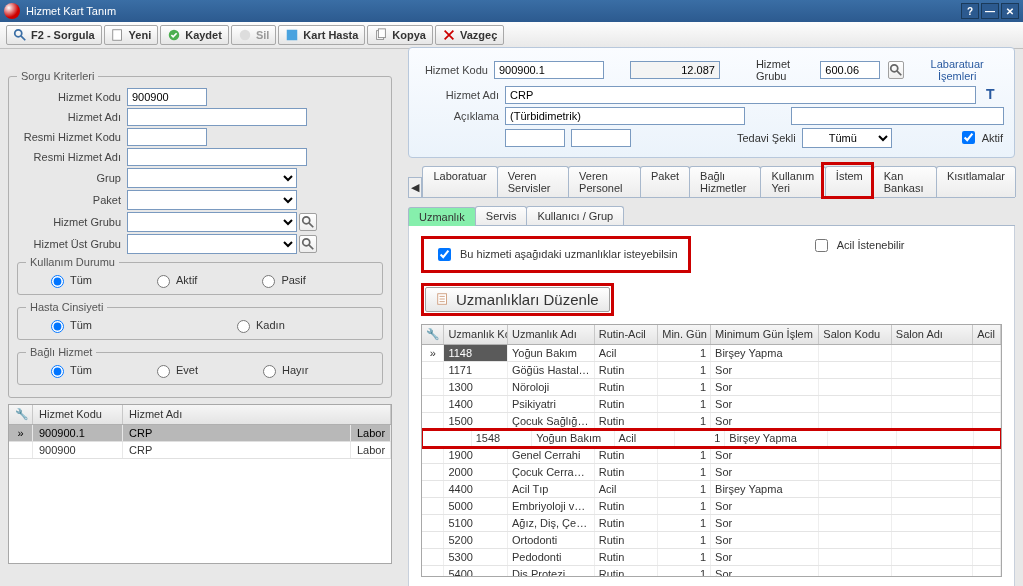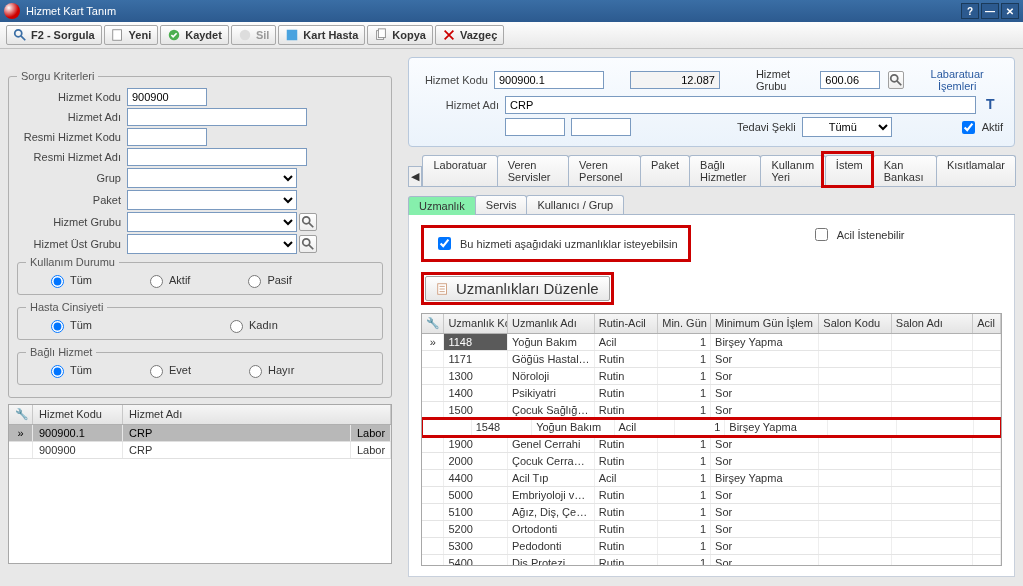--- a/index.html
+++ b/index.html
@@ -81,21 +81,21 @@
     font-size:11px;
     background:#fff;
   }
   select.fin { height:20px;padding-left:22px; }
   .wrench-btn {
     width:18px; height:18px; border:1px solid #a0a0a0;
     background:linear-gradient(#fff,#eee); margin-left:2px;
     display:flex; align-items:center; justify-content:center;
     border-radius:2px;
   }
-  .radio-row { display:flex; gap:13px; align-items:center; padding-left: 20px;}
+  .radio-row { display:flex; gap:20px; align-items:center; padding-left: 20px;}
   .radio-row label { display:flex; align-items:center; gap:3px; }
   .left-table {
     border:1px solid #a8a8a8; background:#fff;
     height: 160px;
   }
   .left-table .thead { display:flex; background:linear-gradient(#f6f6f6,#e4e4e4); border-bottom:1px solid #b0b0b0; }
   .left-table .th { padding:3px 6px; border-right:1px solid #c8c8c8; font-size:11px; }
   .left-table .trow { display:flex; border-bottom:1px solid #e0e0e0; }
   .left-table .td { padding:2px 6px; border-right:1px solid #e8e8e8; font-size:11px; overflow:hidden; white-space:nowrap;}
   .left-table .trow.sel { background:#b8b8b8; color:#000; }
@@ -369,20 +369,25 @@
             </svg>
           </span>
         <button class="linkish">Labaratuar İşemleri</button>
       </div>
       <div class="rh-row">
         <div class="rh-label">Hizmet Adı</div>
         <input class="fin" style="flex: 1 1 0%;" value="CRP">
         <span style="width:18px;height:18px;color:#2a5aa0;font-weight:bold;font-size:14px;margin-left:4px;">T</span>
       </div>
       <div class="rh-row">
+        <div class="rh-label">Açıklama</div>
+        <input class="fin" style="width: 240px;" value="(Türbidimetrik)">
+        <input class="fin" style="flex: 1 1 0%; margin-left: 40px;">
+      </div>
+      <div class="rh-row">
         <div class="rh-label"></div>
         <input class="fin" style="width: 60px;">
         <input class="fin" style="width: 60px;">
         <div style="margin-left:100px">Tedavi Şekli</div>
         <select class="fin" style="width:90px"><option>Tümü</option></select>
         <label style="margin-left:60px;display:flex;align-items:center;gap:4px">
             <input type="checkbox" checked="" style="">
             <span>Aktif</span>
           </label>
       </div>

